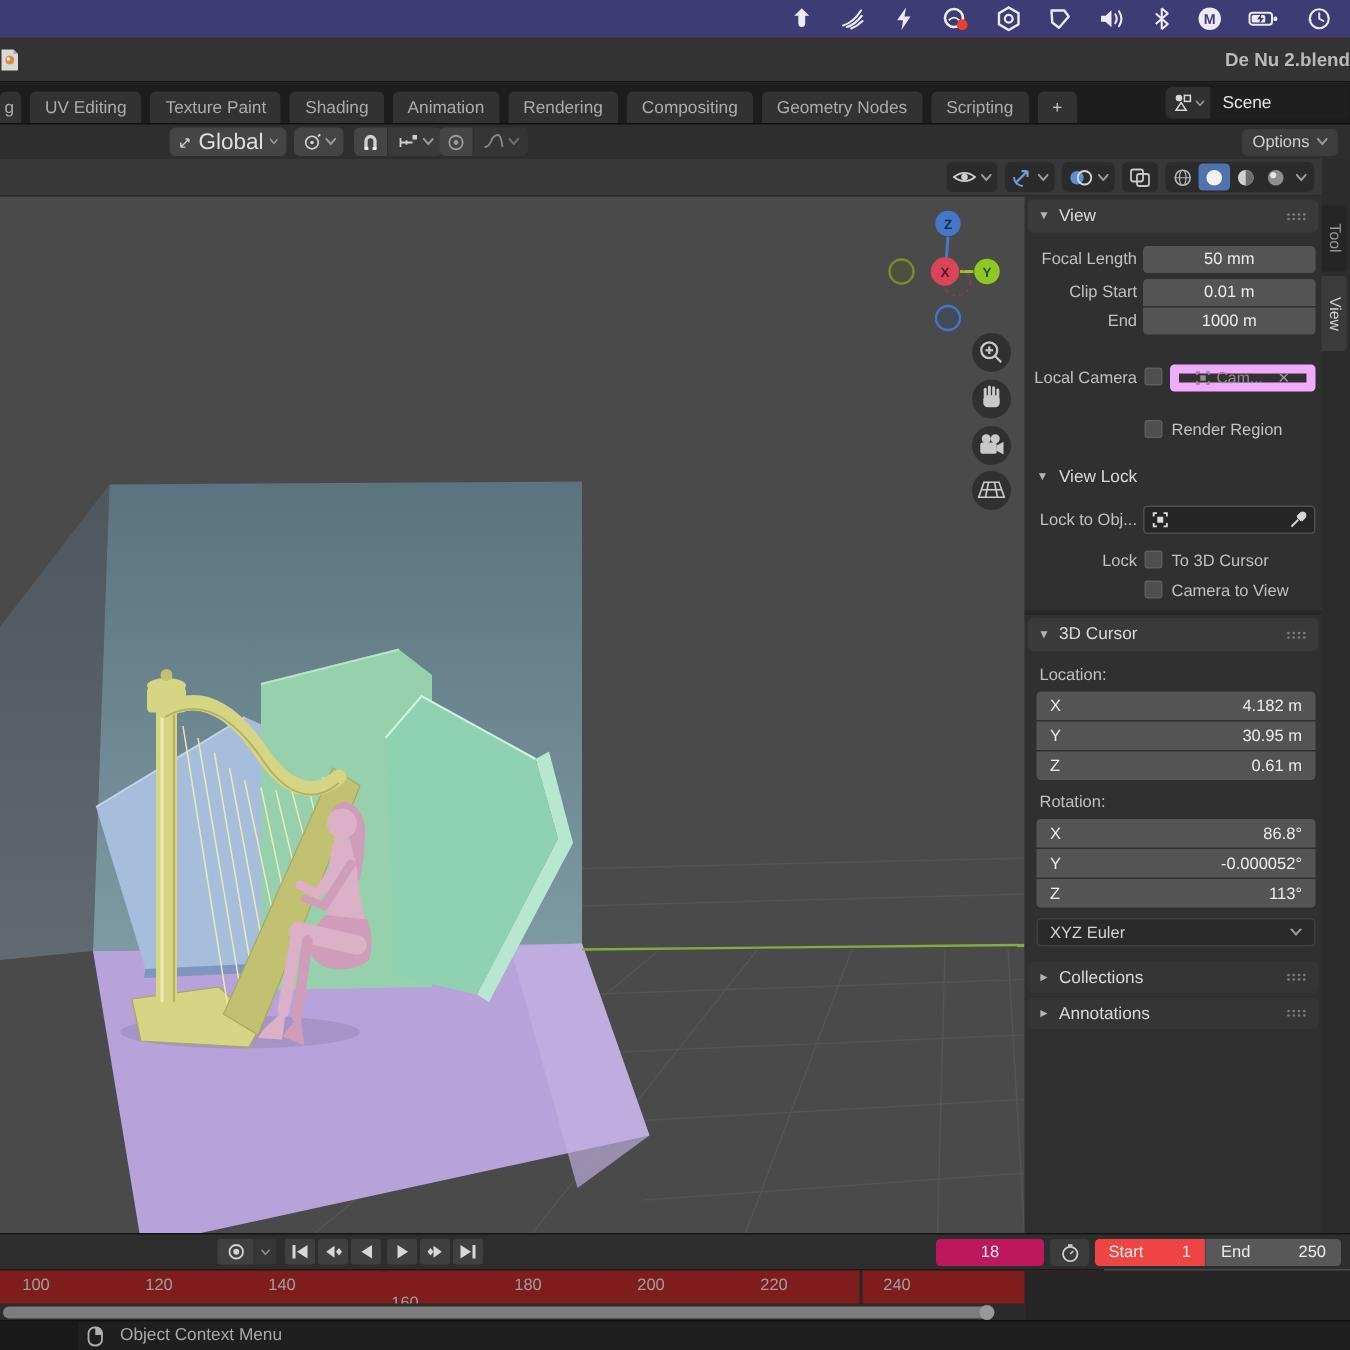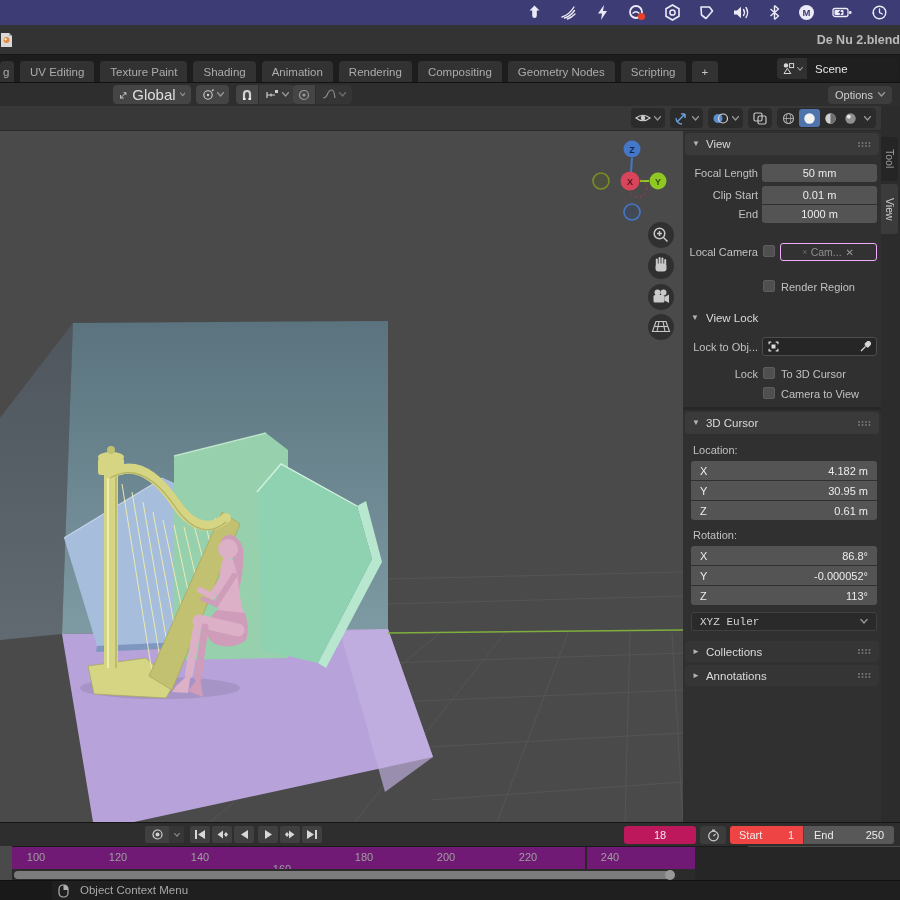--- a/index.html
+++ b/index.html
@@ -420,21 +420,21 @@
     <div class="a fld r" style="left:79px;top:55px;width:115px;height:18px;justify-content:center;border-radius:3px 3px 0 0;">
         <span>0.01 m</span>
       </div>
     <div class="a lbl" style="left:0;top:77px;width:75px;text-align:right;">End</div>
     <div class="a fld r" style="left:79px;top:74px;width:115px;height:18px;justify-content:center;border-radius:0 0 3px 3px;">
         <span>1000 m</span>
       </div>
 
     <div class="a lbl" style="left:0;top:115px;width:75px;text-align:right;">Local Camera</div>
     <div class="a cb" style="left:80px;top:114px;"></div>
-    <div class="a r" style="left:97px;top:112px;width:97px;height:18px;background:#323232;border:1px solid #f0abfc;border-radius:3px;box-sizing:border-box;padding:0 22px;gap:4px;">
+    <div class="a r" style="left:97px;top:112px;width:97px;height:18px;background:#323232;border:6px solid #f0abfc;border-radius:3px;box-sizing:border-box;padding:0 11px;gap:4px;">
       <svg width="10" height="10" viewBox="0 0 10 10">
           <path d="M1,3 V1 H3 M7,1 H9 V3 M9,7 V9 H7 M3,9 H1 V7" stroke="#8f8f8f" stroke-width="1.1" fill="none"></path>
           <rect x="3.2" y="3.2" width="3.6" height="3.6" fill="#8f8f8f"></rect>
         </svg>
       <span style="color:#8f8f8f;font-size:10.5px;flex:1;">Cam...</span>
       <span style="color:#9a9a9a;font-size:10px;">✕</span>
     </div>
 
     <div class="a cb" style="left:80px;top:149px;"></div>
     <div class="a lbl" style="left:98px;top:150px;">Render Region</div>
@@ -497,21 +497,21 @@
       </div>
     <div class="a fld r" style="left:8px;top:435px;width:186px;height:19px;border-radius:0;padding:0 9px;justify-content:space-between;">
         <span>Y</span>
         <span>-0.000052°</span>
       </div>
     <div class="a fld r" style="left:8px;top:455px;width:186px;height:19px;border-radius:0 0 3px 3px;padding:0 9px;justify-content:space-between;">
         <span>Z</span>
         <span>113°</span>
       </div>
     <div class="a r" style="left:8px;top:481px;width:186px;height:19px;background:#2a2a2a;border:1px solid #404040;border-radius:3px;box-sizing:border-box;padding:0 8px;justify-content:space-between;">
-      <span style="color:#d2d2d2;font-size:11px;font-family:Liberation Mono, monospace;">XYZ Euler</span>
+      <span style="color:#d2d2d2;font-size:11px;">XYZ Euler</span>
       <svg width="8" height="5" viewBox="0 0 7 5">
           <polyline points="0,0 3.5,4 7,0" stroke="#9a9a9a" stroke-width="1.3" fill="none"></polyline>
         </svg>
     </div>
 
     <div class="a r" style="left:2px;top:510px;width:194px;height:21px;background:#353535;border-radius:4px;padding:0 7px;box-sizing:border-box;">
       <span class="tri">►</span>
       <span class="hdrtxt" style="margin-left:6px;flex:1;">Collections</span>
       <svg width="15" height="7" viewBox="0 0 15 7">
           <g fill="#7c7c7c">
@@ -619,21 +619,21 @@
         <span>Start</span>
           <span>1</span>
       </div>
       <div class="fld r" style="width:90px;height:18px;background:#585858;border-radius:0 3px 3px 0;padding:0 10px;justify-content:space-between;">
         <span>End</span>
           <span>250</span>
       </div>
     </div>
   </div>
 
-  <div class="a" style="left:12px;top:846px;width:736px;height:34px;background:#701a75;border-top:1px solid #1a1a1a;box-sizing:border-box;">
+  <div class="a" style="left:0;top:846px;width:736px;height:34px;background:#7f1d1d;border-top:1px solid #1a1a1a;box-sizing:border-box;">
     <div class="a" style="left:683px;top:0;width:217px;height:34px;background:#262626;"></div>
     <span class="a num" style="left:4px;top:4px;width:40px;text-align:center;">100</span>
     <span class="a num" style="left:86px;top:4px;width:40px;text-align:center;">120</span>
     <span class="a num" style="left:168px;top:4px;width:40px;text-align:center;">140</span>
     <span class="a num" style="left:250px;top:4px;width:40px;text-align:center;margin-top:12px;">160</span>
     <span class="a num" style="left:332px;top:4px;width:40px;text-align:center;">180</span>
     <span class="a num" style="left:414px;top:4px;width:40px;text-align:center;">200</span>
     <span class="a num" style="left:496px;top:4px;width:40px;text-align:center;">220</span>
     <span class="a num" style="left:578px;top:4px;width:40px;text-align:center;">240</span>
     <div class="a" style="left:573px;top:0;width:2px;height:34px;background:#272727;"></div>

